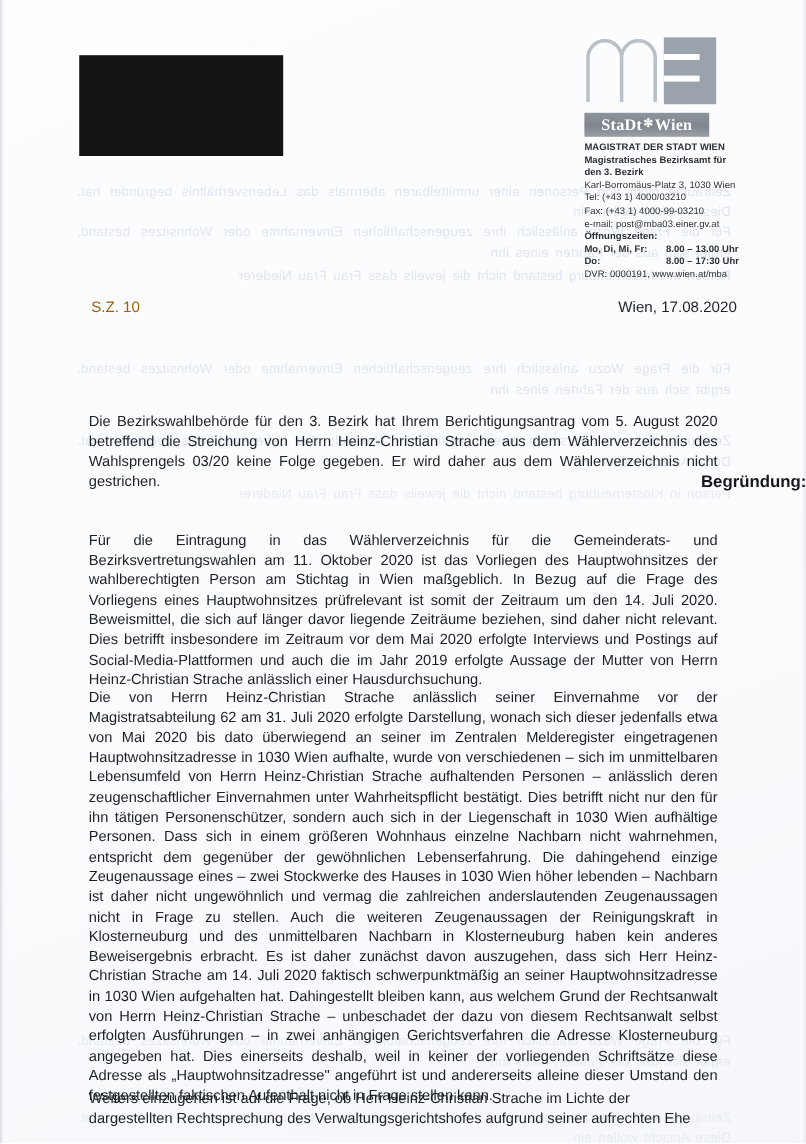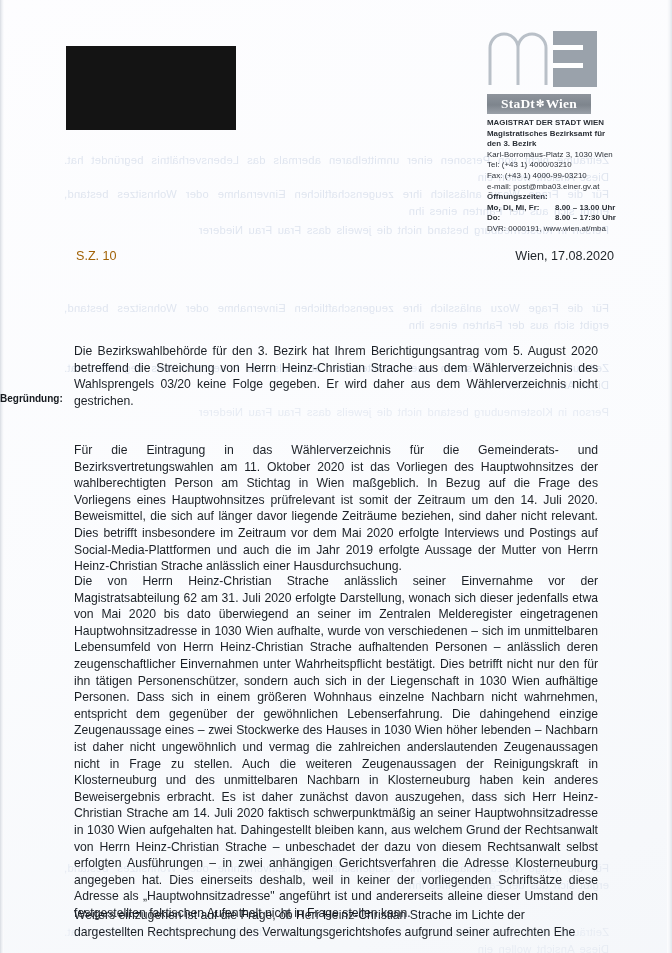--- a/index.html
+++ b/index.html
@@ -150,22 +150,22 @@
     text-align: center;
     font-size: 12.6px;
     font-weight: bold;
     color: #15191e;
   }
   .subtitle {
     position: absolute;
     left: 0;
     top: 393px;
     width: 672px;
-    text-align: left;
-    font-size: 10px;
+    text-align: right;
+    font-size: 14px;
     font-weight: bold;
     color: #15191e;
   }
   .para {
     position: absolute;
     left: 74px;
     width: 524px;
     font-size: 12.2px;
     line-height: 16.6px;
     text-align: justify;

